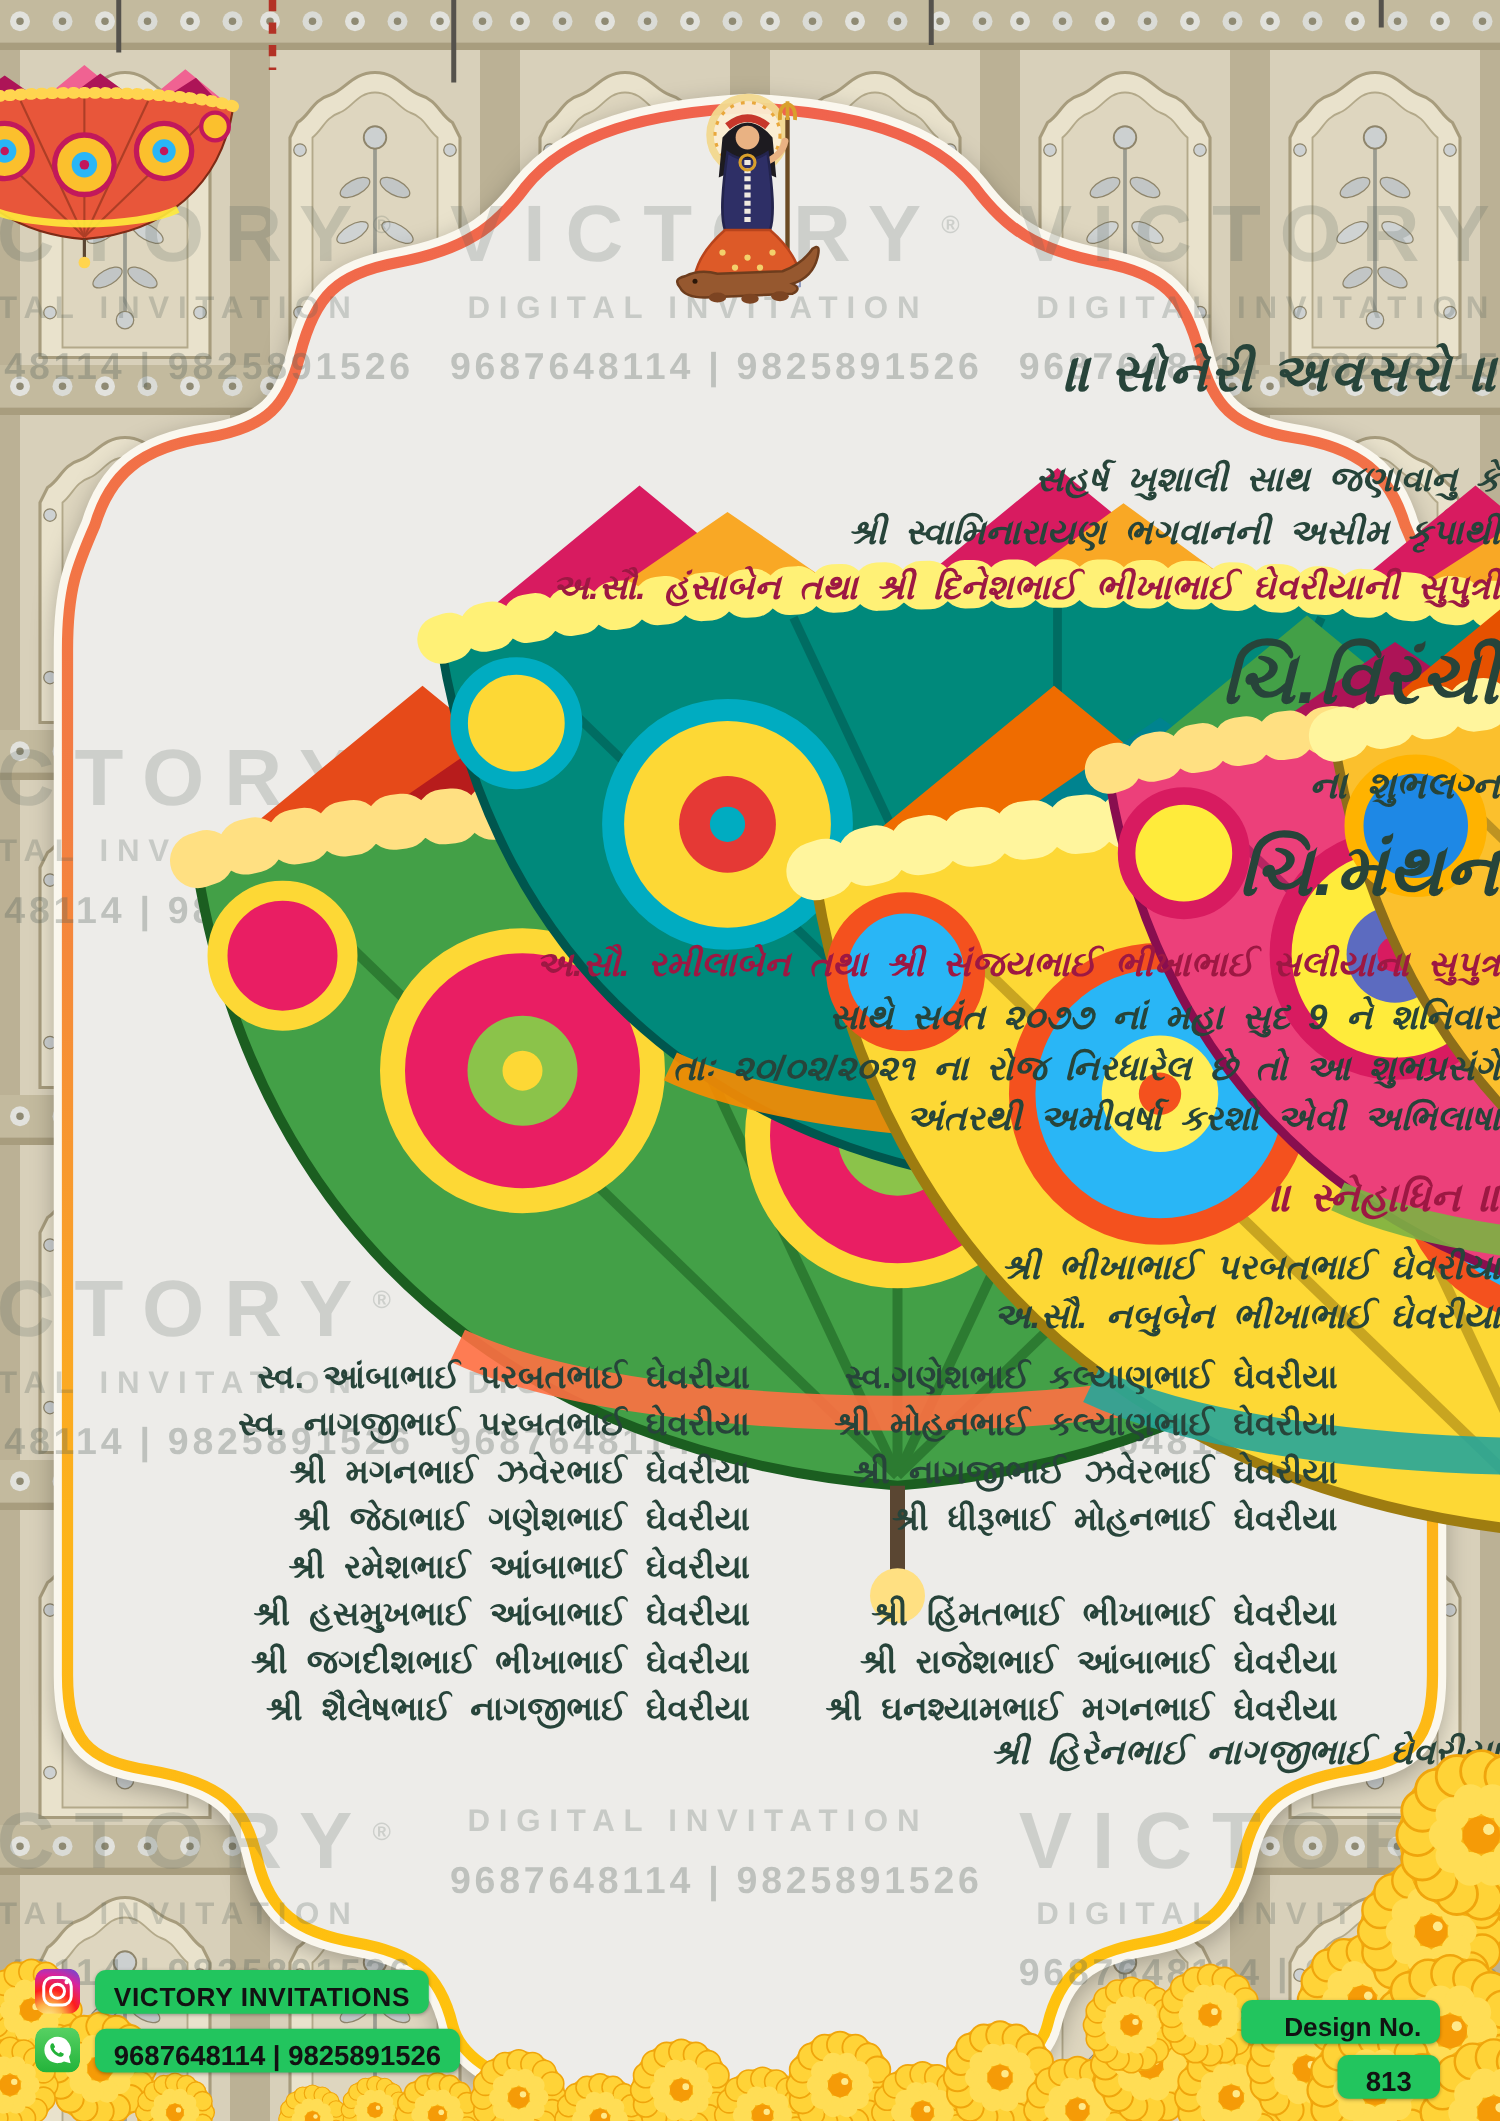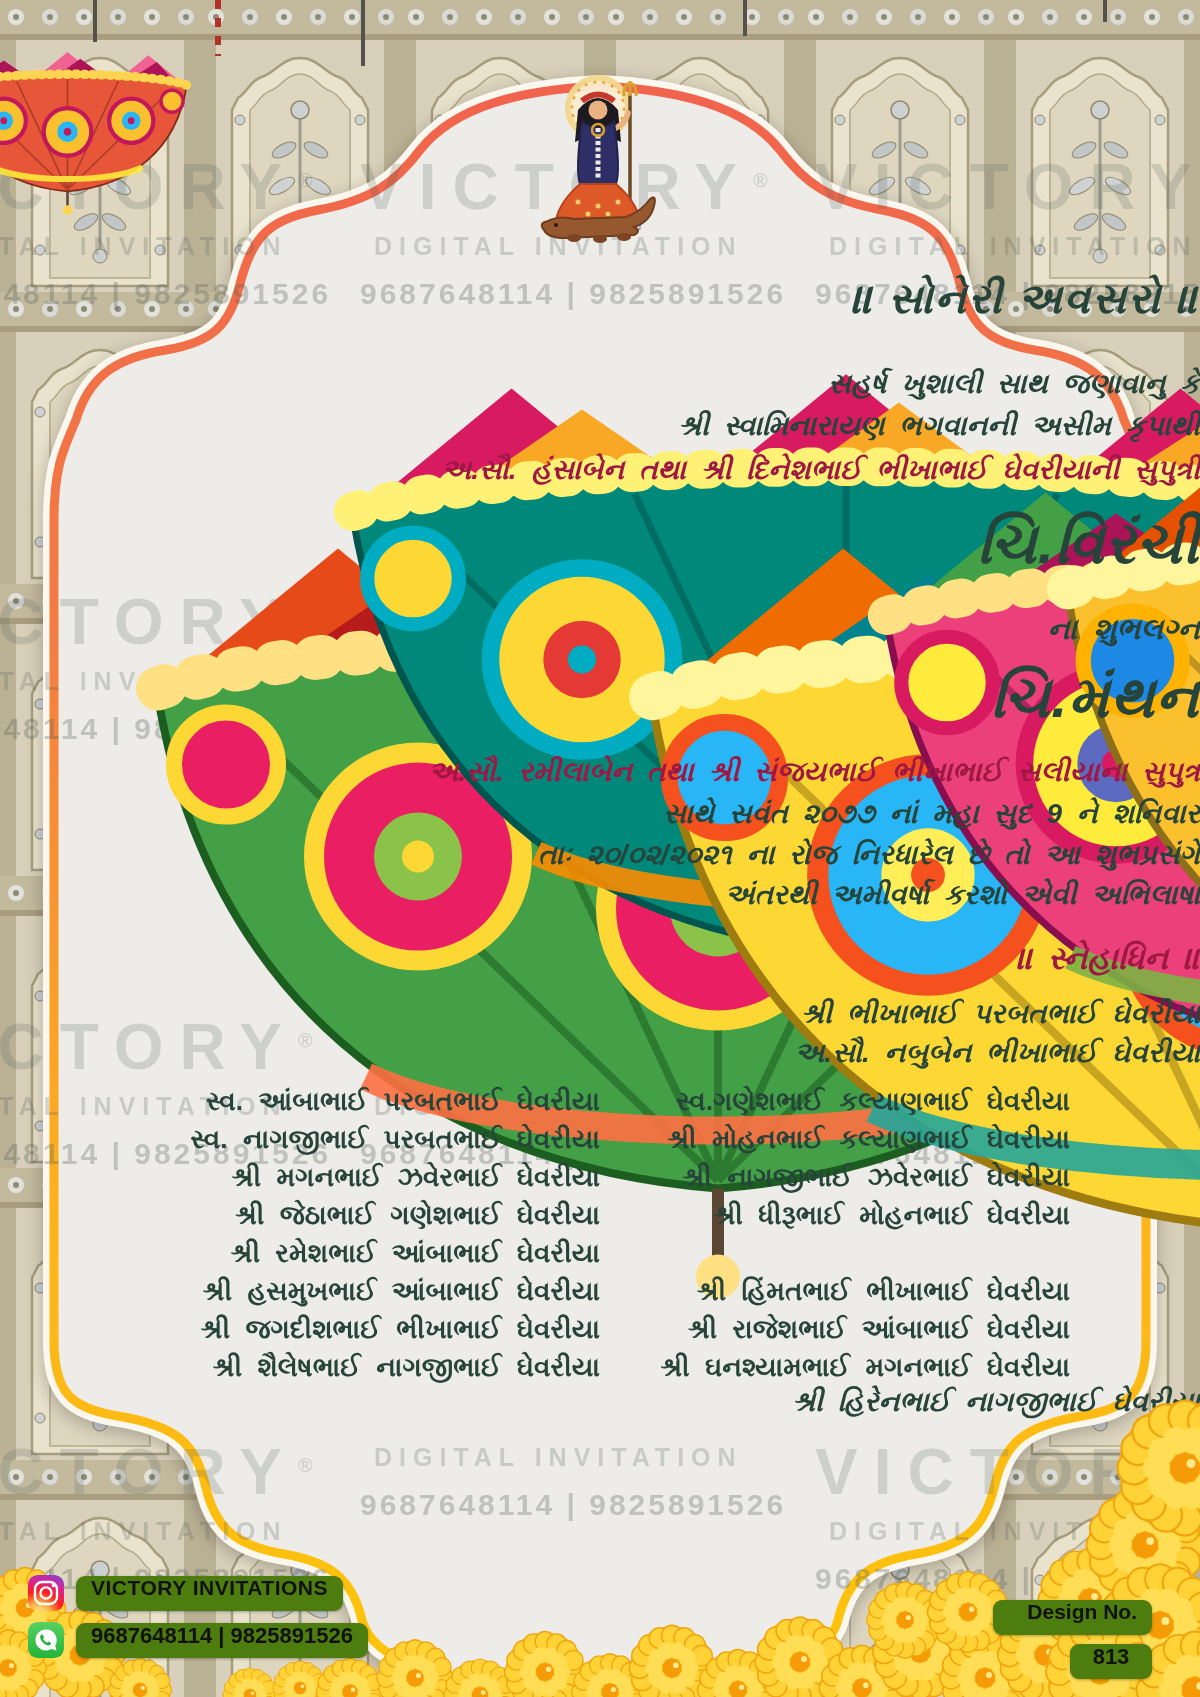--- a/index.html
+++ b/index.html
@@ -27,22 +27,22 @@
   .t-body{font-size:28px; word-spacing:7px;}
   .t-name{font-size:58px; font-weight:800; letter-spacing:1px;}
   .t-conn{font-size:30px; word-spacing:8px;}
   .t-head{font-size:32px; word-spacing:6px;}
   #family-grid{position:absolute; left:130px; top:1082px; width:940px;}
   .frow{display:flex; height:38px; align-items:center;}
   .fcell{flex:0 0 50%; text-align:right; font-size:26.5px; font-weight:700;
          color:var(--green); white-space:nowrap; word-spacing:8px;}
   
   .chip-icon{position:absolute; width:36px; height:36px; border-radius:9px;}
-  .pill{position:absolute; height:35px; background:#4d7c0f; border-radius:9px;
-        display:flex; align-items:flex-start; padding:0 15px;
+  .pill{position:absolute; height:35px; background:#22c55e; border-radius:9px;
+        display:flex; align-items:flex-end; padding:0 15px;
         color:#121212; font-weight:700; box-shadow:0 1px 3px rgba(0,0,0,.3);
         white-space:nowrap;}
   .pill.brand{font-size:21px; letter-spacing:.5px;}
   .pill.phone{font-size:22px;}
   .pill.design{font-size:21px;}
   .pill.design-num{font-size:22px; justify-content:center;}
 </style>
 </head>
 <body>
 

